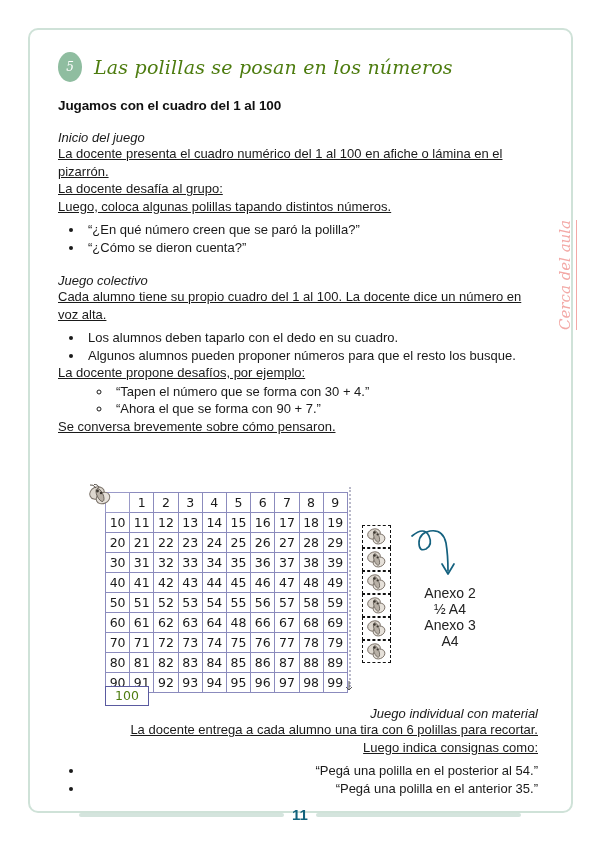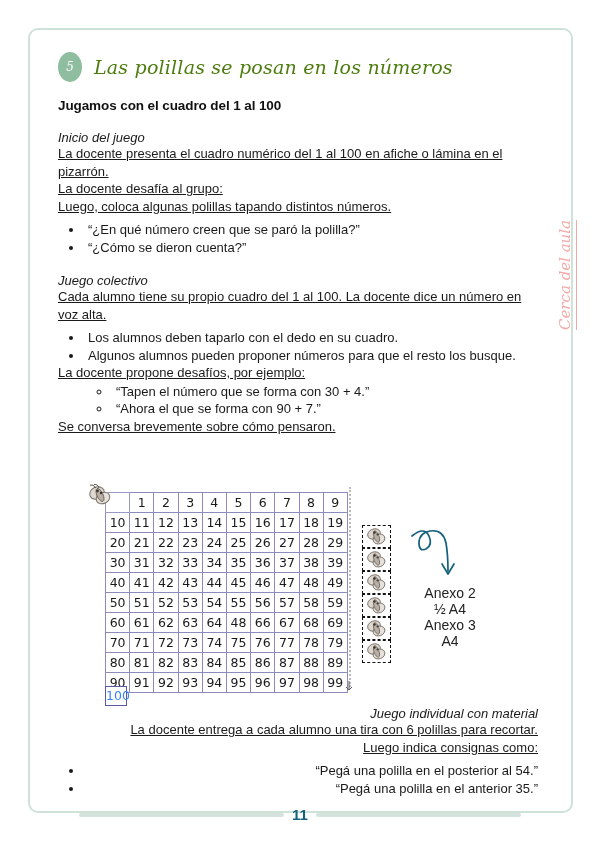--- a/index.html
+++ b/index.html
@@ -108,25 +108,25 @@
     font-family: "DejaVu Sans", sans-serif;
     font-size: 12.5px;
     color: #1a1a1a;
     padding: 0;
     line-height: 19px;
   }
   table.numgrid td.blank { border-color: #9a9ac8; }
   #cell100 {
     position: absolute;
     left: 0px; top: 194px;
-    width: 22px; height: 20px;
+    width: 44px; height: 20px;
     border: 1.6px solid #5a5aa0;
     font-family: "DejaVu Sans", sans-serif;
     font-size: 12.5px;
-    color: #3b82f6;
+    color: #4d7c0f;
     text-align: center;
     line-height: 18px;
     background: #fff;
   }
   
   .moth-corner {
     position: absolute;
     left: -17px; top: -8px;
     width: 28px; height: 26px;
   }

